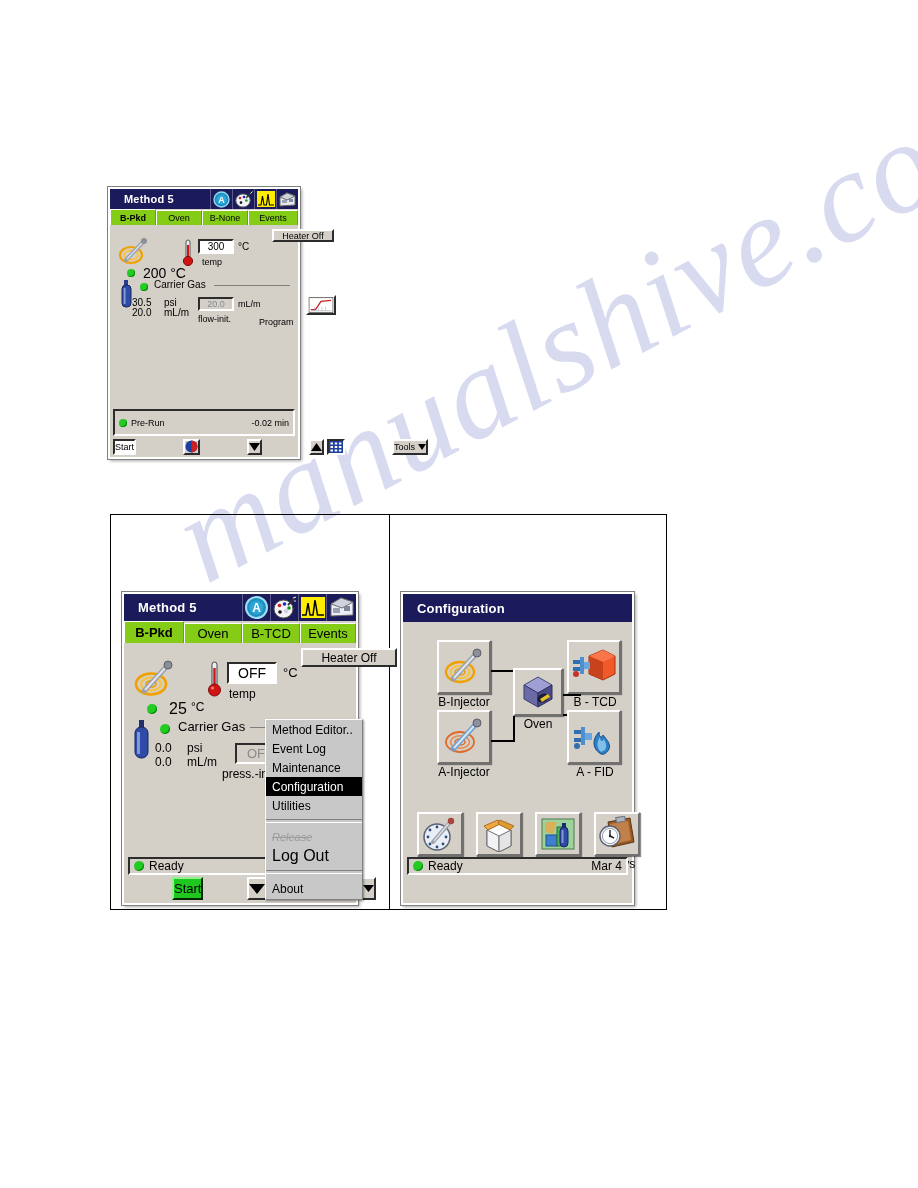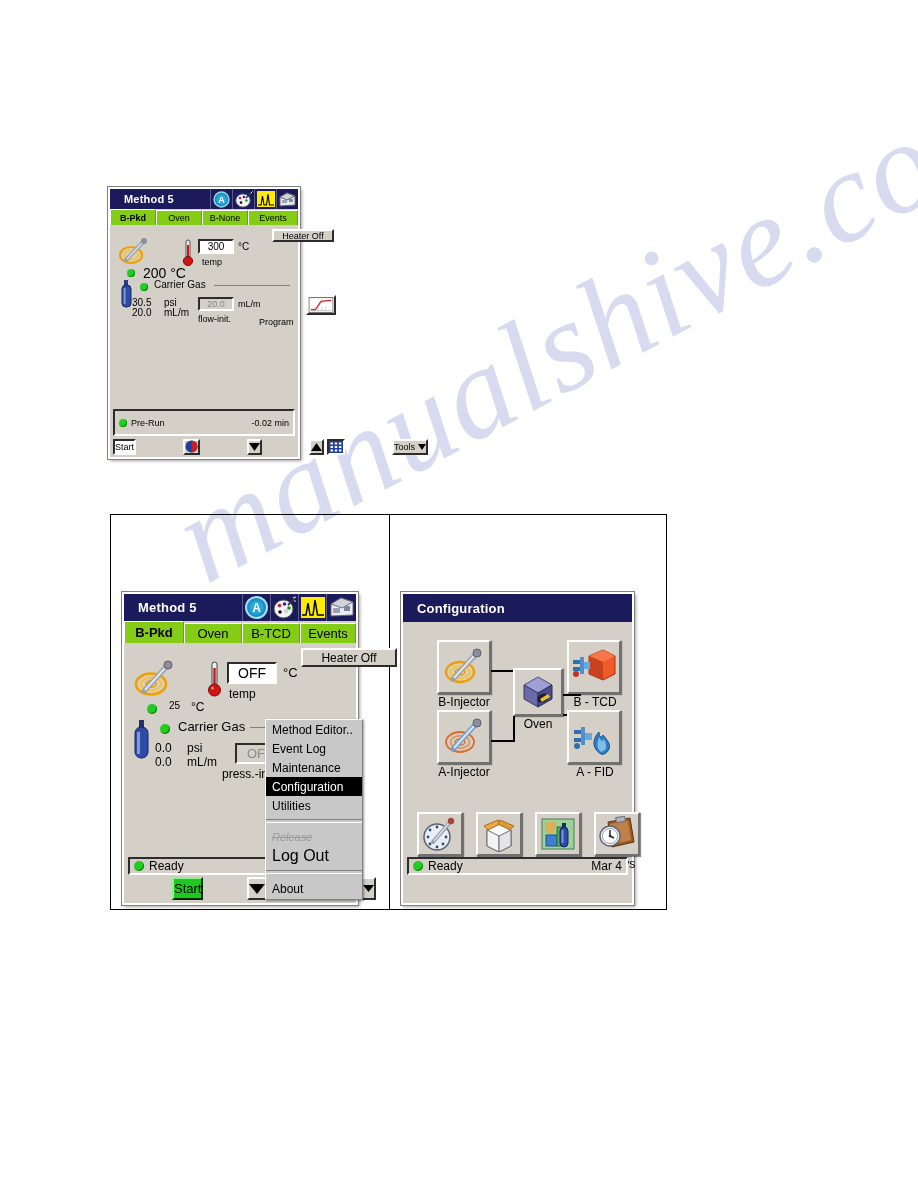--- a/index.html
+++ b/index.html
@@ -354,21 +354,21 @@
       <svg width="44" height="40" viewBox="0 0 44 40">
         <ellipse cx="18" cy="25" rx="15" ry="10.5" fill="none" stroke="#f0a000" stroke-width="2.6"></ellipse>
         <ellipse cx="18" cy="25" rx="10" ry="6.4" fill="none" stroke="#f7c344" stroke-width="2.2"></ellipse>
         <ellipse cx="18" cy="25" rx="5" ry="3" fill="none" stroke="#f0a000" stroke-width="1.8"></ellipse>
         <line x1="11" y1="32" x2="35" y2="6" stroke="#9aa0ac" stroke-width="5" stroke-linecap="round"></line>
         <line x1="12" y1="31" x2="33" y2="8" stroke="#e2e6ec" stroke-width="2"></line>
         <circle cx="35" cy="6" r="4" fill="#8b8f99" stroke="#5d6068"></circle>
       </svg>
     </div>
     <div class="led" style="position:absolute;left:23px;top:61px;width:10px;height:10px;"></div>
-    <div style="position:absolute;left:45px;top:57px;font-size:10px;">25</div>
+    <div style="position:absolute;left:45px;top:57px;font-size:16px;">25</div>
     <div style="position:absolute;left:67px;top:57px;font-size:12px;">°C</div>
 
     <div style="position:absolute;left:83px;top:18px;">
       <svg width="16" height="36" viewBox="0 0 16 36">
         <rect x="5" y="1" width="5" height="24" rx="2.5" fill="#eceef4" stroke="#444"></rect>
         <rect x="6.3" y="7" width="2.4" height="18" fill="#d01414"></rect>
         <circle cx="7.5" cy="29" r="6" fill="#d01414" stroke="#7c0b0b"></circle>
         <circle cx="5.5" cy="27" r="1.6" fill="#f08080"></circle>
       </svg>
     </div>

